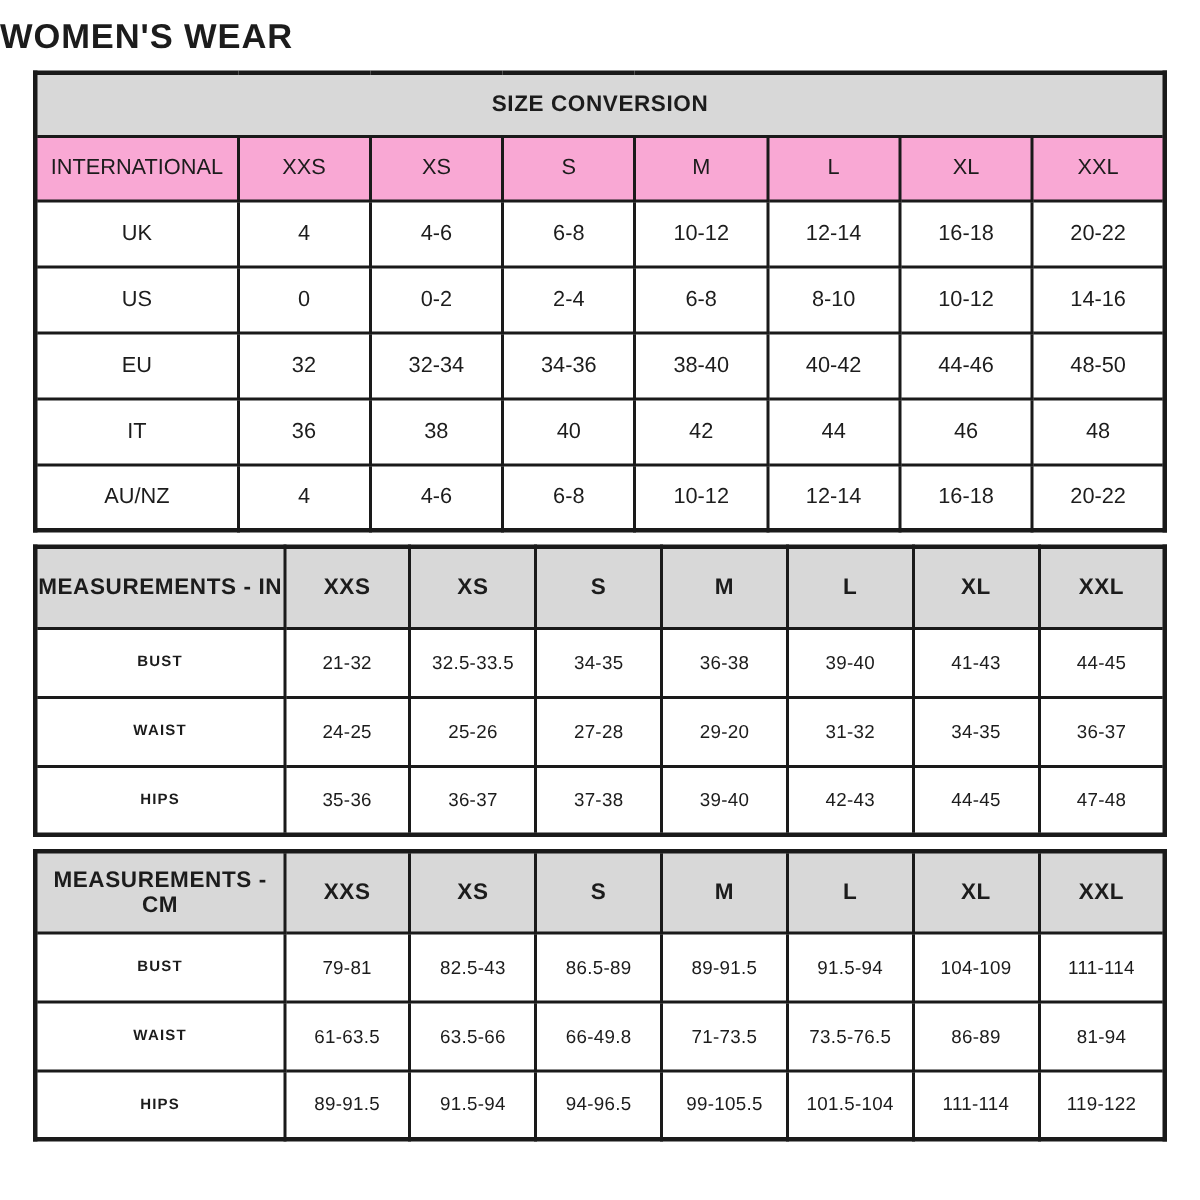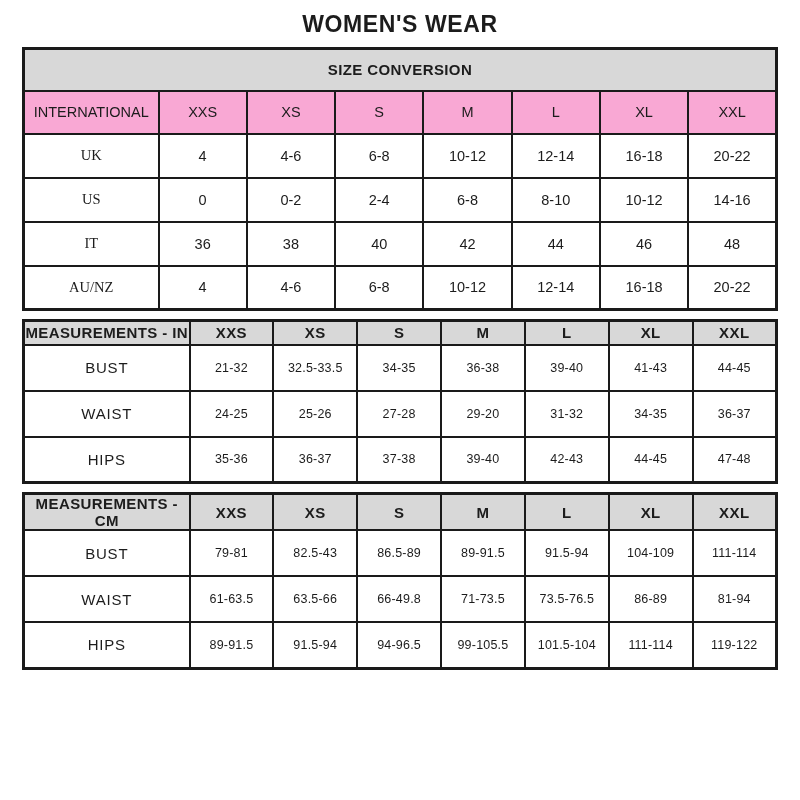--- a/index.html
+++ b/index.html
@@ -10,21 +10,21 @@
   }
   *{box-sizing:border-box;}
   html,body{margin:0;padding:0;}
   body{
     width:800px;height:800px;
     background:var(--page_bg);
     color:var(--text);
     font-family:"Liberation Sans", sans-serif;
   }
   .page-title{
-    text-align:center;
+    text-align:left;
     font-size:23px;
     font-weight:700;
     letter-spacing:0.6px;
     padding:11px 0 9px 0;
     color:var(--text);
   }
   .tables{
     margin:0 22px;
   }
   table{
@@ -52,38 +52,37 @@
   }
   .sc thead th{
     height:43px;
     font-weight:400;
     font-size:14.5px;
     background:#f9a8d4;
   }
   .sc tbody th{
     font-weight:400;
     font-size:14.5px;
-    font-family:Liberation Serif, serif;
   }
   .sc tbody td{
     height:44px;
     font-size:14.5px;
     font-weight:400;
   }
   
   .mt thead th{
-    height:24px;
+    height:54px;
     background:var(--header_bg);
     font-weight:700;
     font-size:15px;
     letter-spacing:0.4px;
   }
   .mt tbody th{
-    font-weight:400;
-    font-size:15px;
+    font-weight:700;
+    font-size:10px;
     letter-spacing:0.8px;
   }
   .mt tbody td{
     height:46px;
     font-size:12.5px;
     font-weight:400;
     letter-spacing:0.2px;
     margin-left:45px;
   }
   col.label-sc{width:135px;}
@@ -137,20 +136,30 @@
           <th>US</th>
           <td>0</td>
           <td>0-2</td>
           <td>2-4</td>
           <td>6-8</td>
           <td>8-10</td>
           <td>10-12</td>
           <td>14-16</td>
         </tr>
         <tr>
+          <th>EU</th>
+          <td>32</td>
+          <td>32-34</td>
+          <td>34-36</td>
+          <td>38-40</td>
+          <td>40-42</td>
+          <td>44-46</td>
+          <td>48-50</td>
+        </tr>
+        <tr>
           <th>IT</th>
           <td>36</td>
           <td>38</td>
           <td>40</td>
           <td>42</td>
           <td>44</td>
           <td>46</td>
           <td>48</td>
         </tr>
         <tr>

